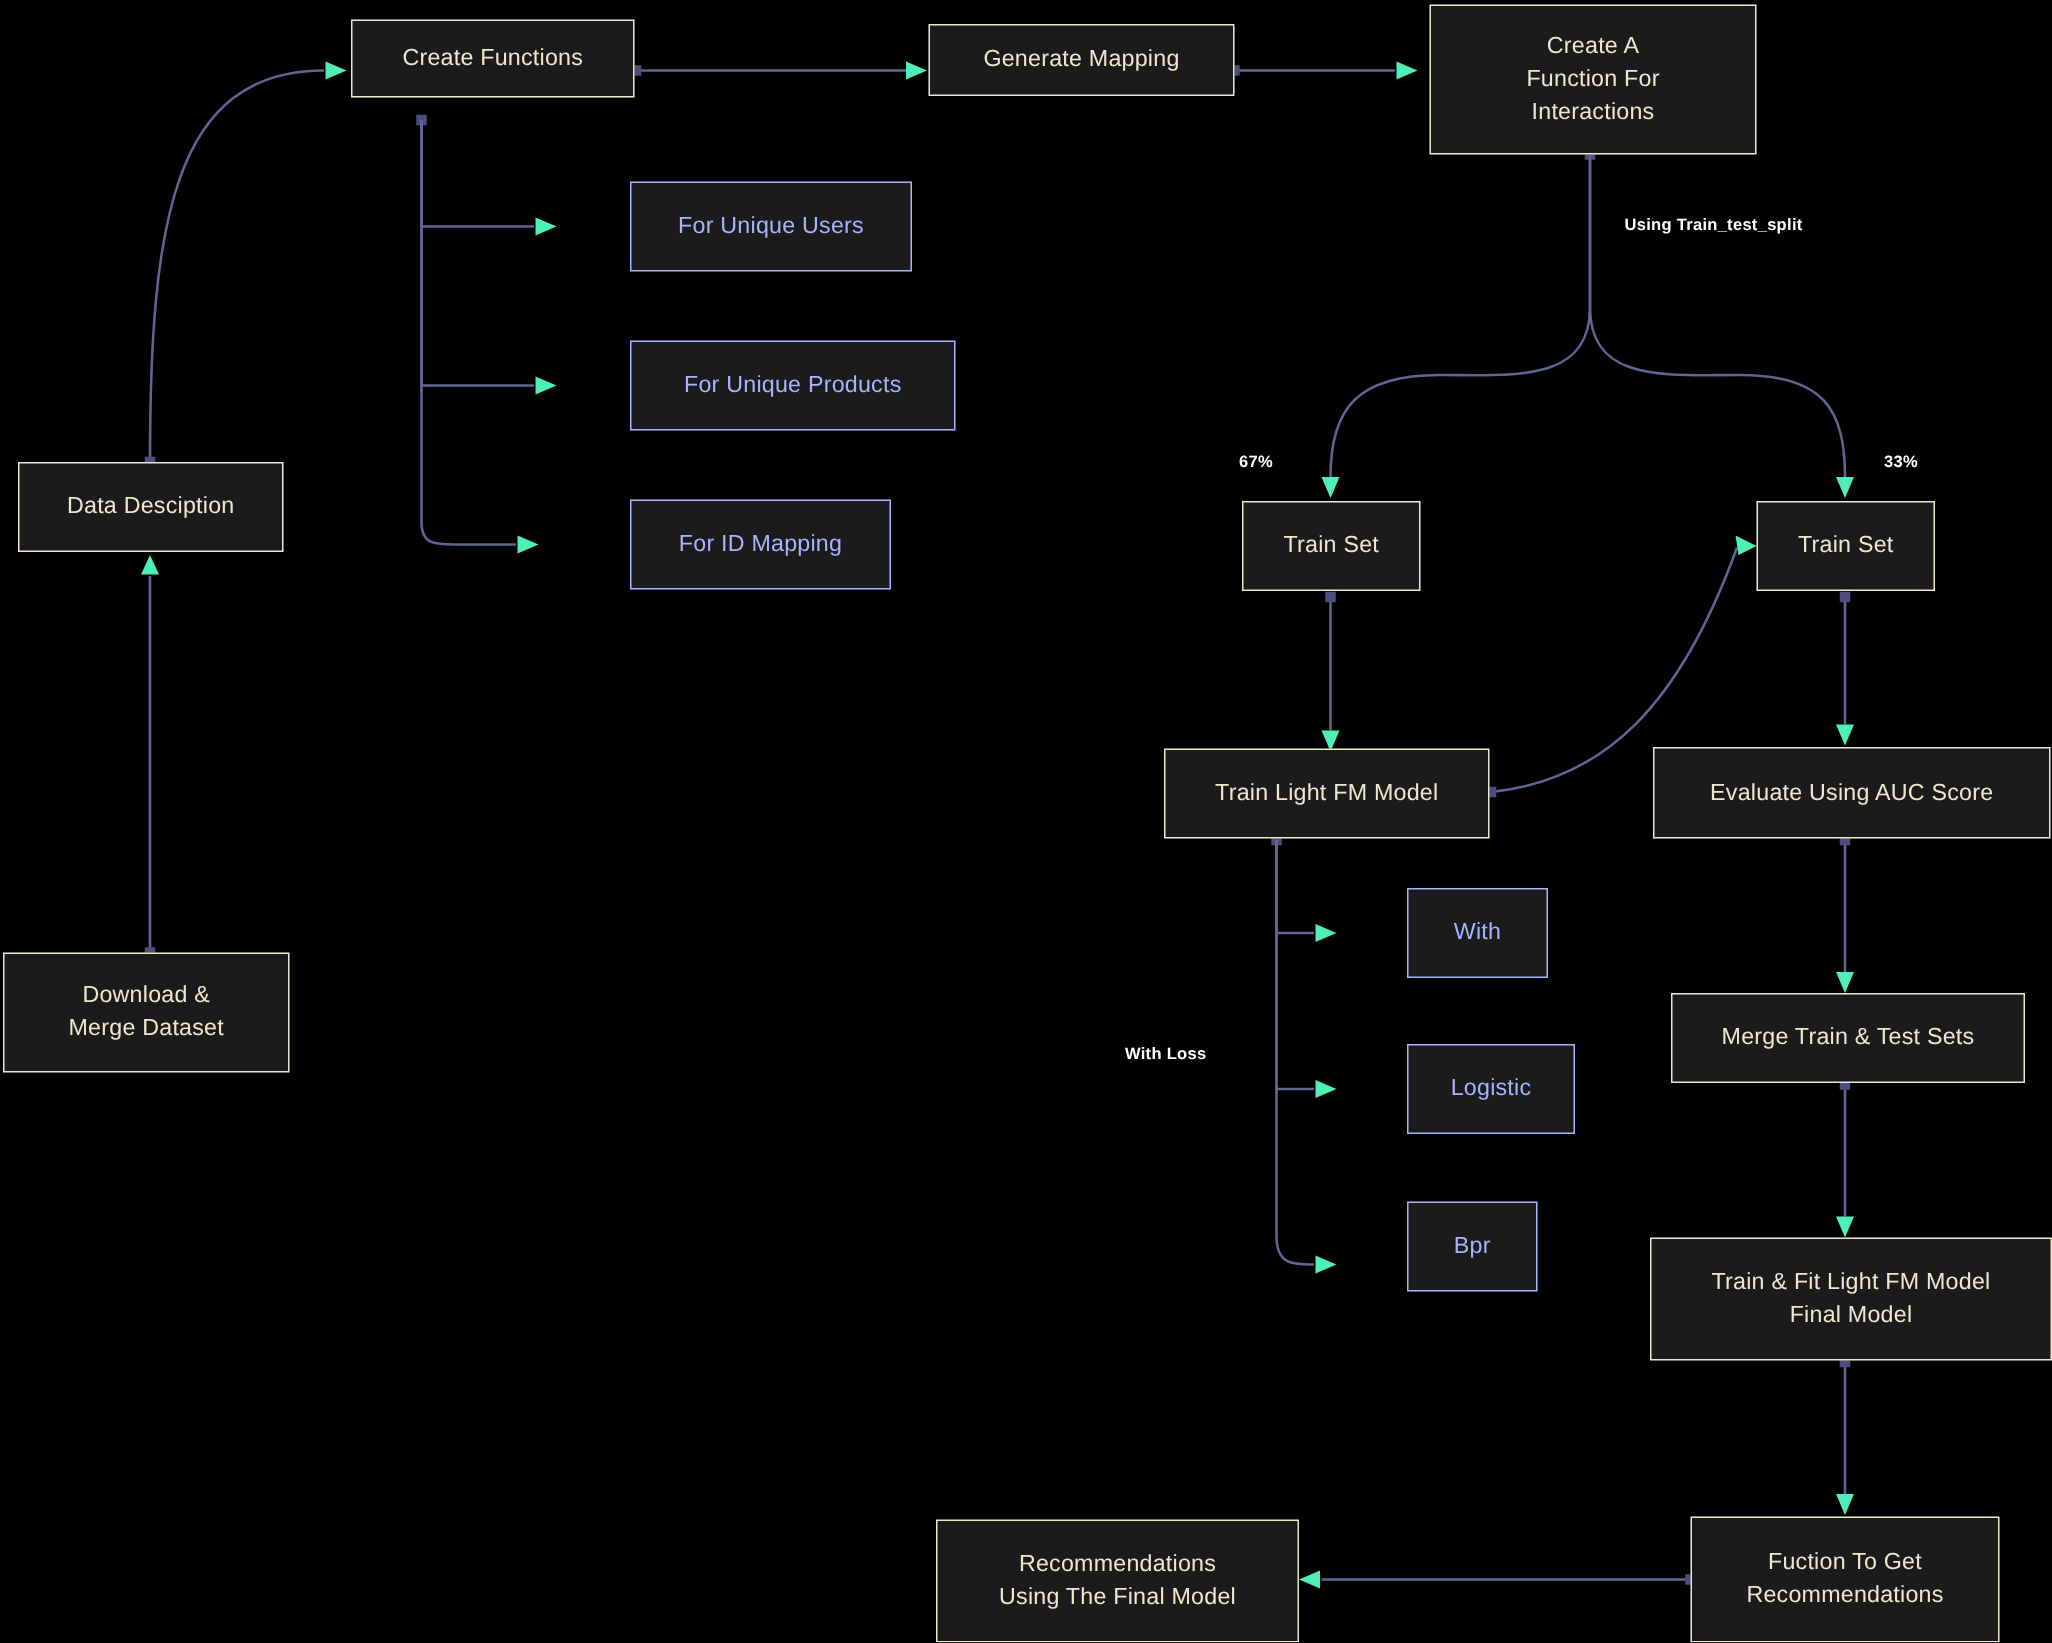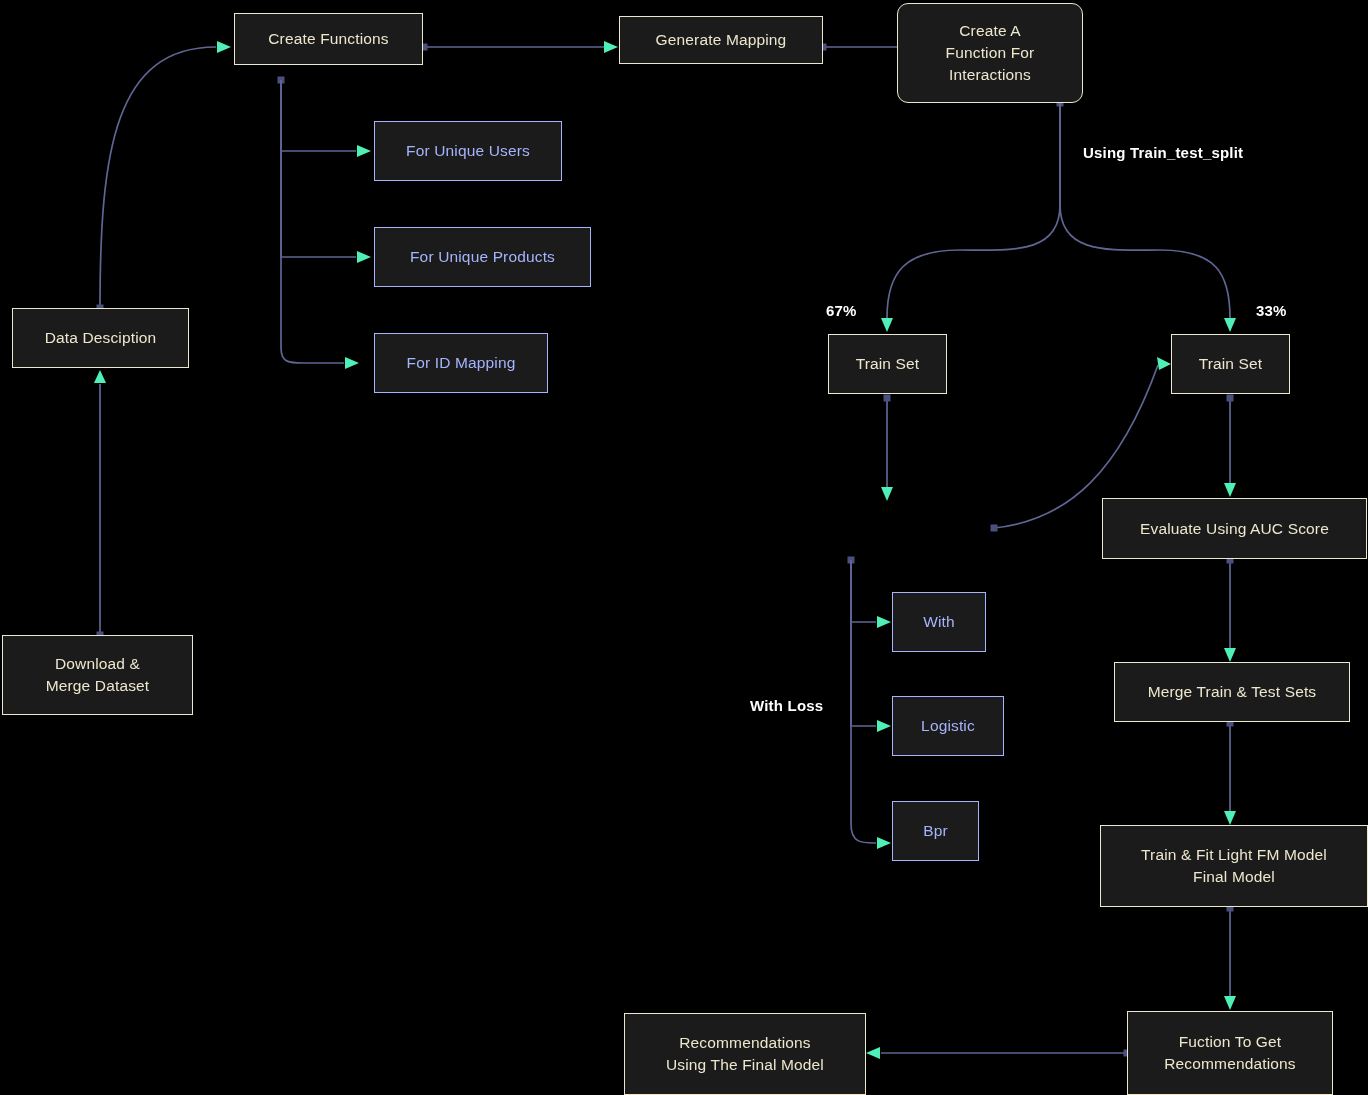--- a/index.html
+++ b/index.html
@@ -38,25 +38,26 @@
     color: #ece7cd;
     font-size: 15.5px;
     line-height: 1.42;
     letter-spacing: 0.15px;
     white-space: pre-line;
     padding: 2px 6px;
   }
   .node.lav {
     border-color: #a5b4fc;
     color: #a5b4fc;
+    margin-left: 46px;
   }
   .edge-label {
     position: absolute;
     color: #ffffff;
-    font-size: 15px;
+    font-size: 11px;
     font-weight: bold;
     letter-spacing: 0.2px;
     white-space: nowrap;
   }
   .edge-path {
     fill: none;
     stroke: #5f6694;
     stroke-width: 1.7;
   }
   .arrow-head {
@@ -142,39 +143,40 @@
 
     <path class="edge-path" d="M1127,1053 L881,1053"></path>
     <polygon class="arrow-head" points="866,1053 880,1047 880,1059"></polygon>
     <rect class="edge-dot" x="1123.5" y="1049.5" width="7" height="7"></rect>
   </svg>
 
   <div class="node" style="left:234px; top:13px; width:189px; height:52px;">Create Functions</div>
 
   <div class="node" style="left:619px; top:16px; width:204px; height:48px;">Generate Mapping</div>
 
-  <div class="node" style="left:897px; top:3px; width:186px; height:100px;border-radius:11px;">Create A
+  <div class="node" style="left:953px; top:3px; width:218px; height:100px;">Create A
 Function For
 Interactions</div>
 
   <div class="node lav" style="left:374px; top:121px; width:188px; height:60px;">For Unique Users</div>
 
   <div class="node lav" style="left:374px; top:227px; width:217px; height:60px;">For Unique Products</div>
 
   <div class="node lav" style="left:374px; top:333px; width:174px; height:60px;">For ID Mapping</div>
 
   <div class="node" style="left:12px; top:308px; width:177px; height:60px;">Data Desciption</div>
 
   <div class="node" style="left:2px; top:635px; width:191px; height:80px;">Download &amp;
 Merge Dataset</div>
 
   <div class="node" style="left:828px; top:334px; width:119px; height:60px;">Train Set</div>
 
   <div class="node" style="left:1171px; top:334px; width:119px; height:60px;">Train Set</div>
 
+  <div class="node" style="left:776px; top:499px; width:217px; height:60px;">Train Light FM Model</div>
 
   <div class="node" style="left:1102px; top:498px; width:265px; height:61px;">Evaluate Using AUC Score</div>
 
   <div class="node lav" style="left:892px; top:592px; width:94px; height:60px;">With</div>
 
   <div class="node lav" style="left:892px; top:696px; width:112px; height:60px;">Logistic</div>
 
   <div class="node lav" style="left:892px; top:801px; width:87px; height:60px;">Bpr</div>
 
   <div class="node" style="left:1114px; top:662px; width:236px; height:60px;">Merge Train &amp; Test Sets</div>

